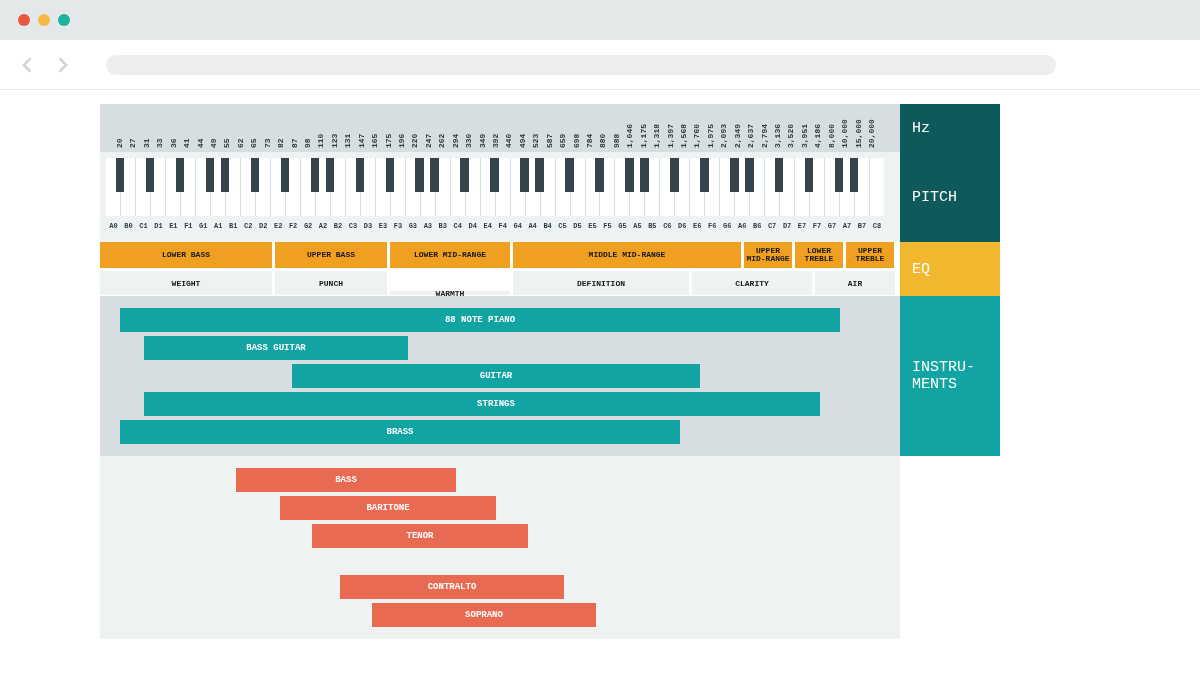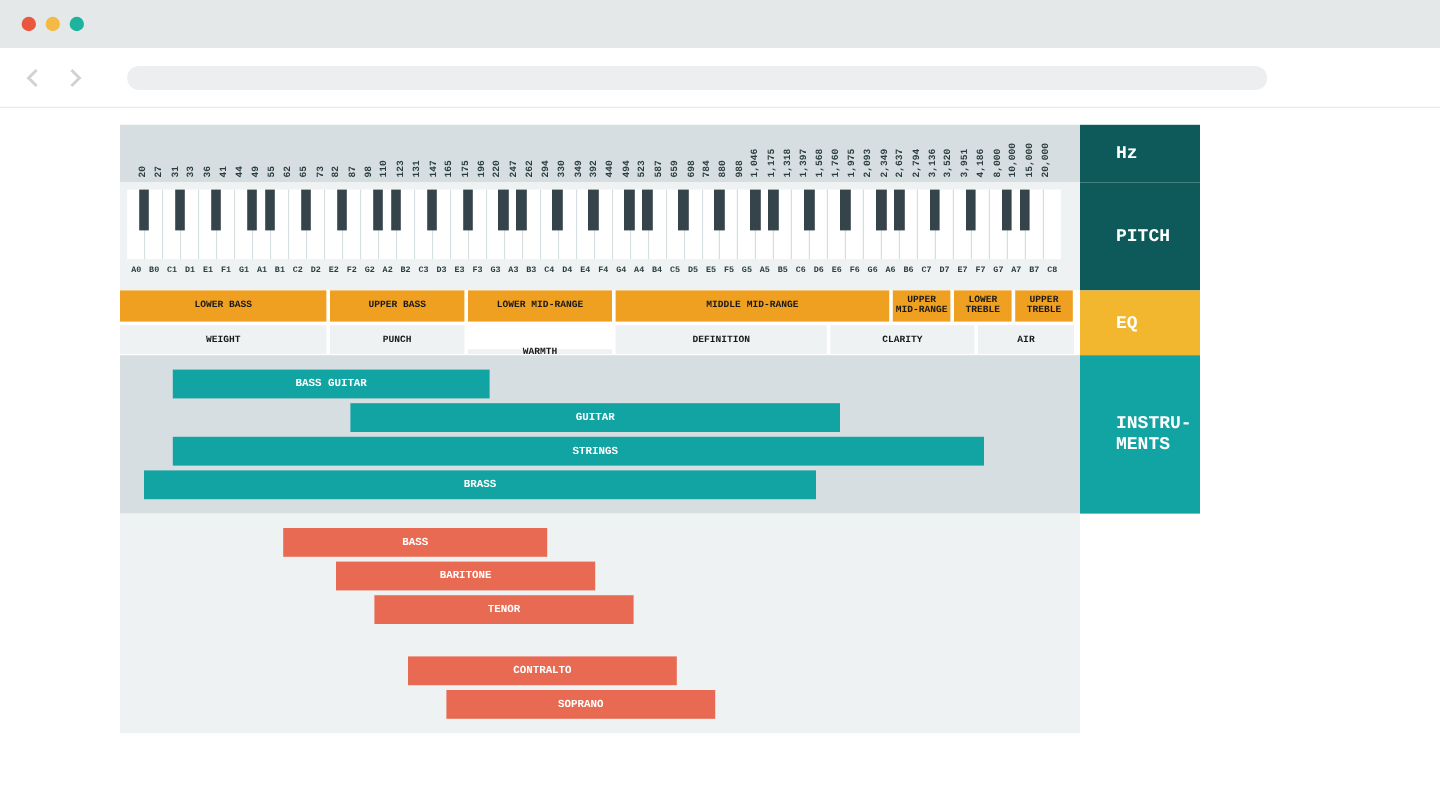--- a/index.html
+++ b/index.html
@@ -7,21 +7,21 @@
   .browser-chrome { background:#e5e8e9; height:40px; display:flex; align-items:center; padding:0 18px; gap:8px; }
   .dot { width:12px; height:12px; border-radius:50%; }
   .dot.red{background:#e9573f;} .dot.yel{background:#f5b946;} .dot.grn{background:#1db39e;}
   .toolbar { height:50px; background:#fff; border-bottom:1px solid #eaeaea; display:flex; align-items:center; padding:0 18px; gap:14px; }
   .arrow { width:20px; height:20px; color:#cfd3d4; }
   .urlbar { flex:1; max-width:950px; height:20px; background:#eceeef; border-radius:10px; margin-left:20px; }
   .page { padding:14px 0 0 0; display:flex; justify-content:center; }
   .chart { width:1000px; }
   .row { display:flex; width:100%; }
   .body-col { width:800px; }
-  .label-col { width:100px; color:#fff; font-weight:bold; display:flex; align-items:center; padding:0 30px; font-size:15px; }
+  .label-col { width:100px; color:#fff; font-weight:normal; display:flex; align-items:center; padding:0 12px; font-size:15px; }
   .hz     { background:#d7dee1; height:48px; position:relative; }
   .hz-lab { background:#0e5a5a; }
   .pitch  { background:#eef2f3; height:90px; position:relative; padding:6px 16px 0 6px; }
   .pitch-lab { background:#0e5a5a; }
   .eq     { height:54px; position:relative; background:#fff; }
   .eq-lab { background:#f3b62f; }
   .inst   { background:#d7dee1; padding:8px 0; position:relative; }
   .inst-lab { background:#12a3a3; }
   .voice  { background:#eef2f3; padding:8px 0; position:relative; }
   .voice-lab{ background:#e96a52; }
@@ -318,20 +318,21 @@
             <div class="cell" style="width: 22%;">DEFINITION</div>
             <div class="cell" style="width: 15%;">CLARITY</div>
             <div class="cell" style="width: 10%;">AIR</div>
           </div>
       </div>
       <div class="label-col eq-lab">EQ</div>
     </div>
 
     <div class="row">
       <div class="body-col inst" id="inst-body">
+          <div class="bar teal" style="margin-left: 2.5%; width: 90%;">88 NOTE PIANO</div>
           <div class="bar teal" style="margin-left: 5.5%; width: 33%;">BASS GUITAR</div>
           <div class="bar teal" style="margin-left: 24%; width: 51%;">GUITAR</div>
           <div class="bar teal" style="margin-left: 5.5%; width: 84.5%; padding-left: 28px;">STRINGS</div>
           <div class="bar teal" style="margin-left: 2.5%; width: 70%;">BRASS</div>
         </div>
       <div class="label-col inst-lab" style="white-space:pre-line;">INSTRU-
 MENTS</div>
     </div>
 
     <div class="row">

